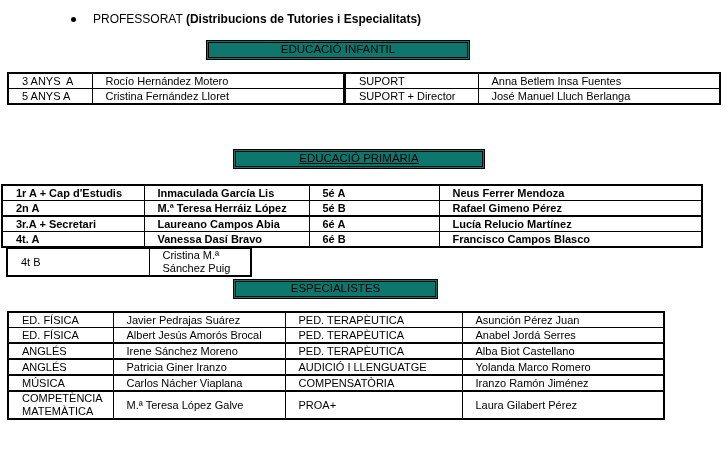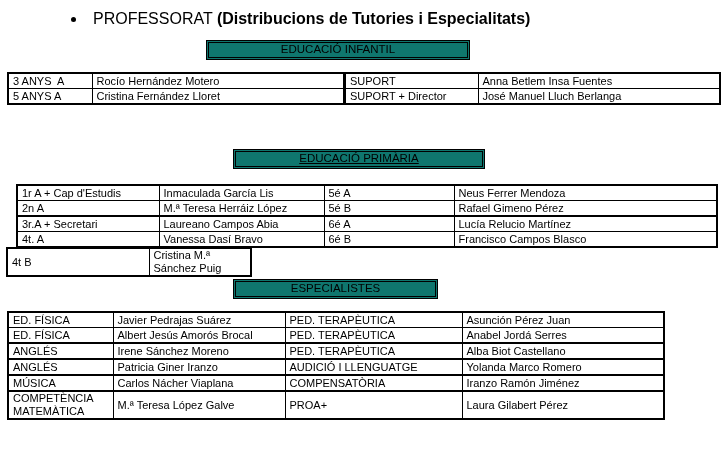--- a/index.html
+++ b/index.html
@@ -3,29 +3,29 @@
 <meta charset="utf-8">
 <style>
   html,body{margin:0;padding:0;}
   body{
     width:727px;height:460px;position:relative;background:#ffffff;
     font-family:"Liberation Sans",sans-serif;color:#000;overflow:hidden;
   }
   .abs{position:absolute;box-sizing:border-box;}
   
   .bullet{width:5px;height:5px;background:#000;border-radius:50%;}
-  .title{font-size:16px;line-height:14px;white-space:nowrap;}
+  .title{font-size:12px;line-height:14px;white-space:nowrap;}
   .title b{font-weight:bold;}
   
   .hbox{border:1px solid #000;padding:1px;background:#0f766e;}
   .hbox-inner{border:1px solid #000;text-align:center;font-size:11.5px;line-height:13px;padding:0 0 1px 0;}
   
   table.tbl{border-collapse:collapse;table-layout:fixed;border:2px solid #000;background:#fff;}
   table.tbl td{
-    border:1px solid #000;height:14px;padding:0 4px;
+    border:1px solid #000;height:14px;padding:0 13px;
     font-size:11px;line-height:13px;vertical-align:middle;
     overflow:hidden;white-space:pre-wrap;
   }
   tr.thick td{border-bottom-width:2px;}
   td.tall{vertical-align:top;padding-top:3px;}
   .h32 td{height:32px;}
   .h24 td{height:24px;}
 </style>
 </head>
 <body>
@@ -70,21 +70,21 @@
     <td>SUPORT + Director</td>
     <td>José Manuel Lluch Berlanga</td>
   </tr>
 </tbody>
   </table>
 
 <div class="abs hbox" style="left:233px;top:149px;width:252px;text-decoration:underline;">
   <div class="hbox-inner">EDUCACIÓ PRIMÀRIA</div>
 </div>
 
-<table class="tbl abs" style="left:16px;top:184px;width:702px;">
+<table class="tbl abs" style="left:1px;top:184px;width:702px;font-weight:bold;">
   <colgroup>
       <col style="width:142px">
       <col style="width:165px">
       <col style="width:130px">
       <col>
     </colgroup>
   <tbody>
       <tr>
     <td>1r A + Cap d'Estudis</td>
     <td>Inmaculada García Lis</td>

